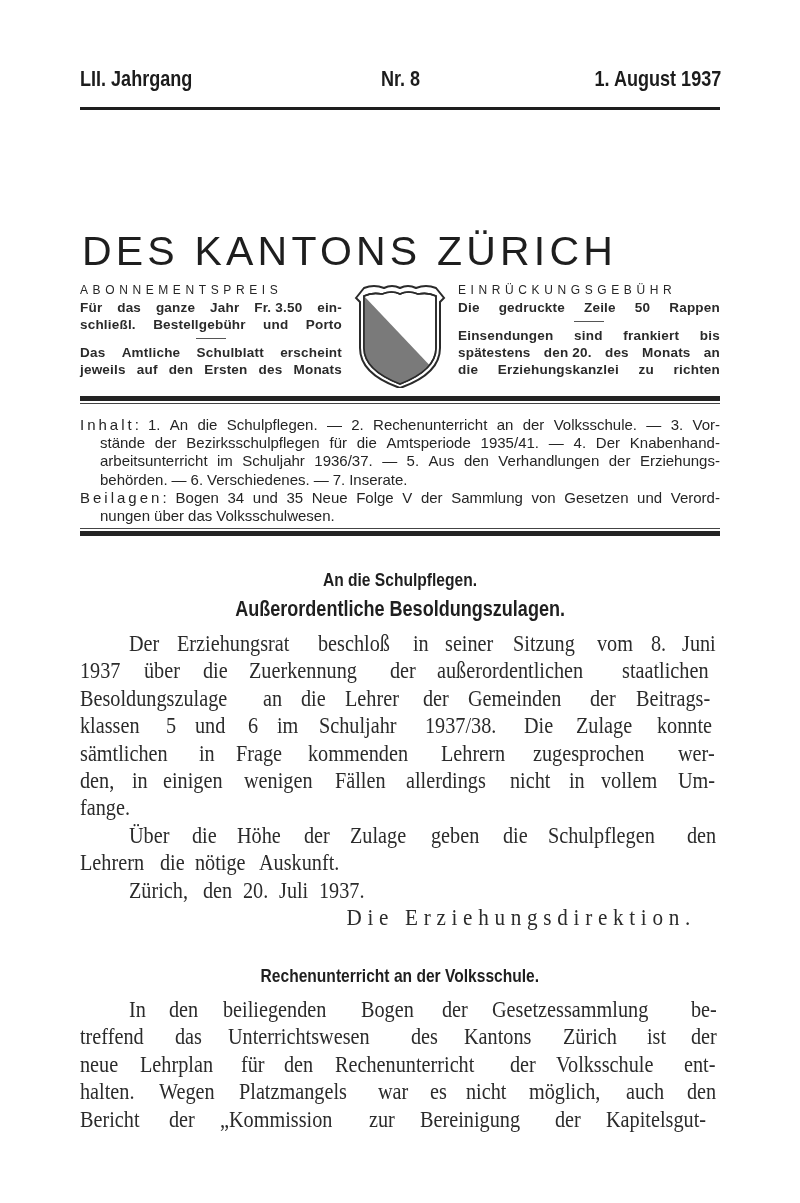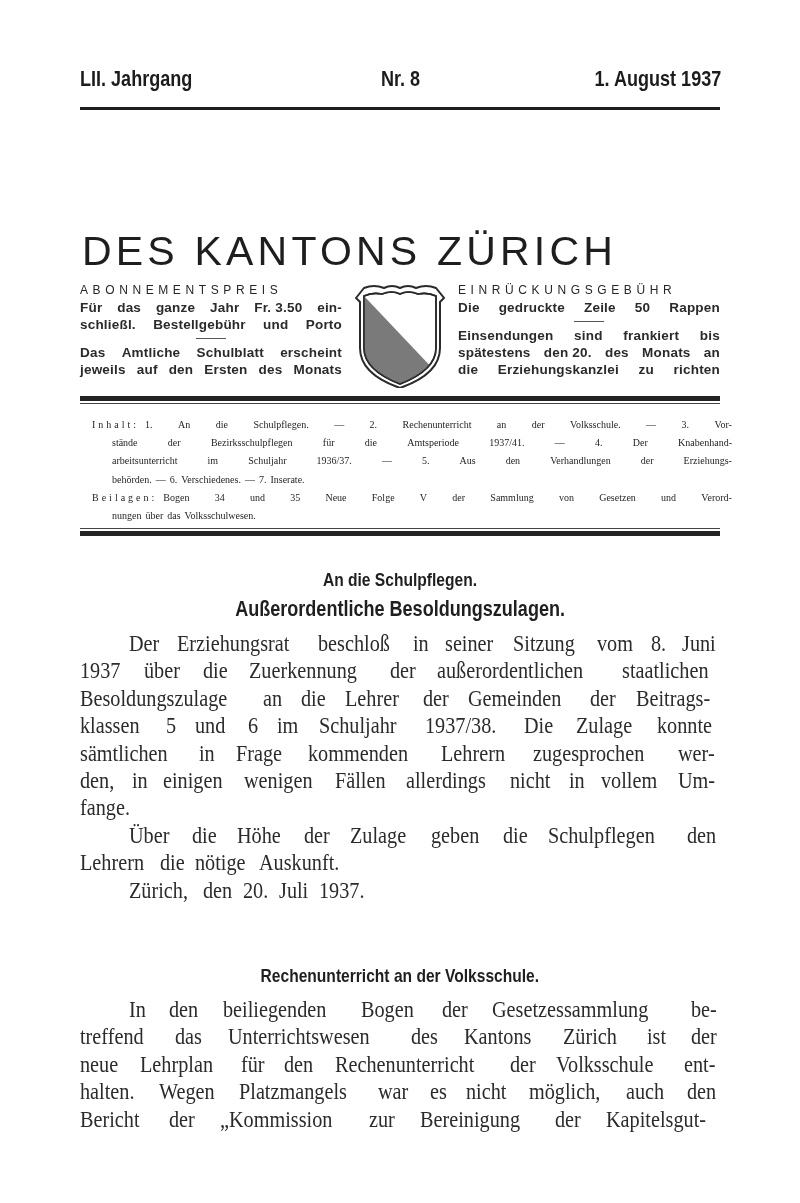--- a/index.html
+++ b/index.html
@@ -127,24 +127,24 @@
     .rule-double .thick { height: 5px; background: #232323; }
     .rule-double .thin { height: 1px; background: #444; }
     .rule-double .gap { height: 2px; }
     .rule-a { top: 396px; }
     .rule-b { top: 528px; }
 
     
     .contents {
       position: absolute;
       top: 416px;
-      left: 12px;
-      width: 640px;
-      font-family: Liberation Serif, serif;
-      font-size: 10px;
+      left: 0;
+      width: 640px;
+      font-family: Liberation Sans, sans-serif;
+      font-size: 15px;
       line-height: 18.2px;
       color: #252525;
     }
     .c-line { white-space: nowrap; display: flex; justify-content: space-between; }
     .c-line.last { justify-content: flex-start; }
     .c-line.last span { margin-right: 4px; }
     .c-indent { padding-left: 20px; }
     .spaced { letter-spacing: 3px; }
 
     
@@ -307,21 +307,21 @@
           <span>Vor-</span>
         </span>
     </div>
     <div class="c-line c-indent">
         <span>stände</span>
         <span>der</span>
         <span>Bezirksschulpflegen</span>
         <span>für</span>
         <span>die</span>
         <span>Amtsperiode</span>
-        <span>1937/41.</span>
+        <span>1935/41.</span>
         <span>—</span>
         <span>4.</span>
         <span>Der</span>
         <span>Knabenhand-</span>
       </div>
     <div class="c-line c-indent">
         <span>arbeitsunterricht</span>
         <span>im</span>
         <span>Schuljahr</span>
         <span>1936/37.</span>
@@ -465,20 +465,23 @@
         <span>nötige</span>
         <span>Auskunft.</span>
       </div>
     <div class="b-line left indent">
         <span>Zürich,</span>
         <span>den</span>
         <span>20.</span>
         <span>Juli</span>
         <span>1937.</span>
       </div>
+    <div class="b-line sign">
+      <span>Die Erziehungsdirektion.</span>
+    </div>
   </div>
 
   <div class="heading h1" style="top:962px;">
     <span>Rechenunterricht an der Volksschule.</span>
   </div>
 
   <div class="body-block" style="top:996px;">
     <div class="b-line indent">
         <span>In</span>
         <span>den</span>

